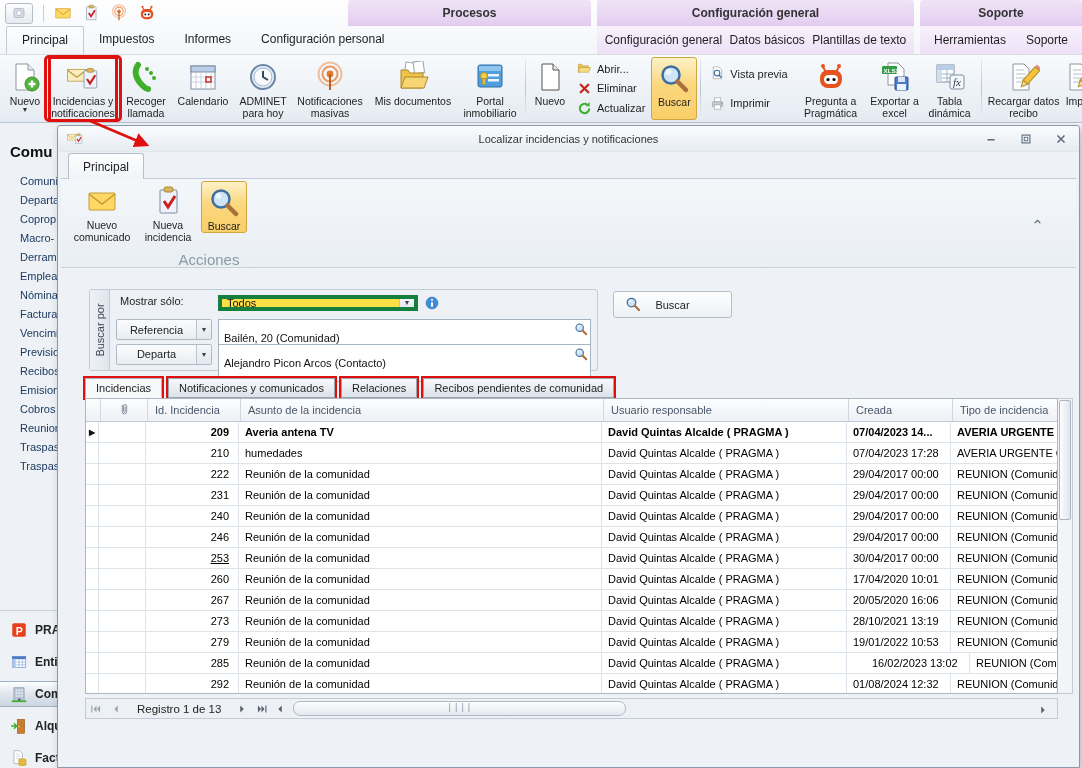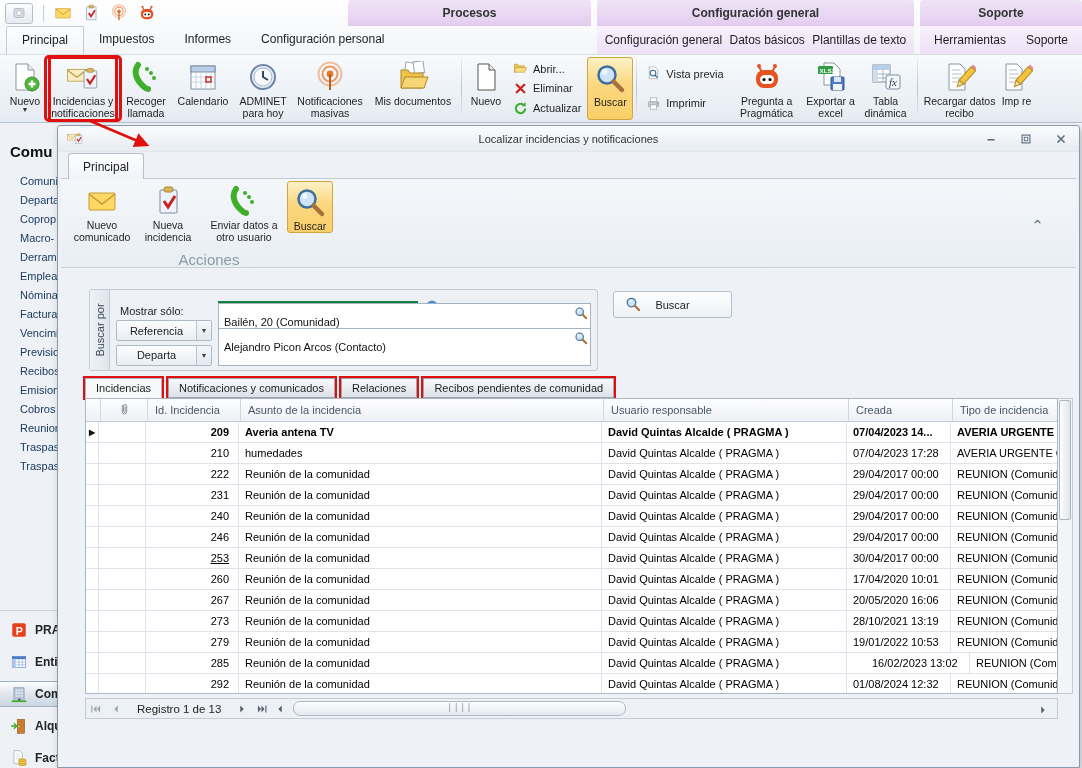--- a/index.html
+++ b/index.html
@@ -52,21 +52,21 @@
 #tbgroup{position:absolute;left:8px;top:2px;height:86px;display:flex;align-items:flex-start;padding-bottom:12px}
 #tbgroup .glabel{position:absolute;bottom:-1px;left:0;width:280px;text-align:center;font-size:15px;color:#8b98a8}
 #dlgchev{position:absolute;right:32px;top:36px}
 #dlgbody{position:absolute;left:0;top:143px;right:0;bottom:0;background:#eef1f5}
 
 
 #searchpanel{position:absolute;left:31px;top:20px;width:509px;height:82px;border:1px solid #c3cbd4;border-radius:3px;background:#edf1f5;display:flex}
 .vlabel{width:20px;flex:none;border-right:1px solid #c3cbd4;background:linear-gradient(90deg,#eef2f6,#dee5ec);position:relative;border-radius:2px 0 0 2px}
 .vlabel span{position:absolute;left:50%;top:50%;transform:translate(-50%,-50%) rotate(-90deg);font-size:11px;color:#3c4document;color:#3d4a58;white-space:nowrap}
 .sp-fields{flex:1;display:flex;flex-direction:column;justify-content:space-evenly;padding:2px 6px}
-.sp-row{display:flex;align-items:flex-end;height:22px;gap:6px}
+.sp-row{display:flex;align-items:flex-start;height:22px;gap:6px}
 .sp-label{width:96px;font-size:11px;color:#1e1e1e;padding-left:4px;flex:none}
 .lk-btn{width:96px;height:21px;flex:none;display:flex;align-items:stretch;border:1px solid #aeb9c6;border-radius:2px;background:linear-gradient(#fbfcfd,#e9edf2);overflow:hidden}
 .lk-btn .lab{flex:1;display:flex;align-items:center;justify-content:center;font-size:11px;color:#222}
 .dd{width:15px;flex:none;border-left:1px solid #b9c3ce;background:linear-gradient(#f4f7fa,#e3e9ef);display:flex;align-items:center;justify-content:center;font-size:7px;color:#444}
 .combo{width:200px;height:16px;flex:none;background:#fde047;border:4px solid #15803d;display:flex;align-items:stretch}
 .combo .val{flex:1;display:flex;align-items:center;padding-left:5px;font-size:11px;color:#111}
 .txt{position:relative;flex:1;height:38px}
 .txt input{width:100%;height:100%;border:1px solid #a6b4c2;font-family:"Liberation Sans",sans-serif;font-size:11px;padding:0 20px 0 5px;color:#111;background:#fff}
 .txt .mag{position:absolute;right:3px;top:3px}
 #buscarbtn{position:absolute;left:555px;top:22px;width:119px;height:27px;border:1px solid #b4bfca;border-radius:3px;background:linear-gradient(#fefefe,#edf1f5);display:flex;align-items:center;font-size:11px;color:#222}
@@ -255,20 +255,33 @@
               <rect width="10" height="12" fill="#fff" stroke="#9aa3ad"></rect>
             </g>
             <g transform="translate(16,1) rotate(-8)">
               <rect width="10" height="12" fill="#fdfdfd" stroke="#9aa3ad"></rect>
             </g>
             <path d="M4 27V9h7l2 3h13v15z" fill="#f0c24a" stroke="#ae8a28"></path>
             <path d="M4 27l4-11h23l-4 11z" fill="#f7d575" stroke="#ae8a28"></path>
           </svg>
         </span>
         <span class="lbl">Mis documentos</span>
+      </div>
+      <div class="bigbtn" style="width: 64px;">
+        <span class="ic">
+          <svg width="32" height="32" viewBox="0 0 32 32">
+            <rect x="4" y="4" width="24" height="22" rx="2" fill="#4f9fe0" stroke="#2f6ea6"></rect>
+            <rect x="5" y="5" width="22" height="5" fill="#8ec4ee"></rect>
+            <rect x="14" y="13" width="11" height="2.5" fill="#eef4fa"></rect>
+            <rect x="14" y="18" width="11" height="2.5" fill="#eef4fa"></rect>
+            <circle cx="10" cy="15" r="3.5" fill="#f4ce4e" stroke="#b59422"></circle>
+            <rect x="8.8" y="17.5" width="2.4" height="6" fill="#f4ce4e" stroke="#b59422"></rect>
+          </svg>
+        </span>
+        <span class="lbl">Portal inmobiliario</span>
       </div>
       <div class="rsep"></div>
       <div class="bigbtn" style="width: 42px;">
         <span class="ic">
           <svg width="32" height="32" viewBox="0 0 32 32">
             <path d="M8 3h11l6 6v20H8z" fill="#fff" stroke="#555"></path>
             <path d="M19 3v6h6" fill="#e8edf2" stroke="#555"></path>
           </svg>
         </span>
         <span class="lbl">Nuevo</span>
@@ -512,31 +525,20 @@
             </div>
             <div class="bigbtn" style="width: 66px;">
               <span class="ic">
                 <svg width="32" height="32" viewBox="0 0 32 32">
                   <rect x="8" y="5" width="17" height="23" rx="1" fill="#eef3fa" stroke="#7d8ca0"></rect>
                   <rect x="12" y="2" width="9" height="5" rx="2" fill="#d9b55c" stroke="#a98834"></rect>
                   <path d="M12 16l4 6 7-11" fill="none" stroke="#cc1f1f" stroke-width="3"></path>
                 </svg>
               </span>
               <span class="lbl">Nueva incidencia</span>
-            </div>
-            <div class="bigbtn" style="width: 86px;">
-              <span class="ic">
-                <svg width="32" height="32" viewBox="0 0 32 32">
-                  <path d="M8 4c-4 5-3 13 4 20 3 3 5 4 6 4" fill="none" stroke="#3fae2a" stroke-width="6" stroke-linecap="round"></path>
-                  <circle cx="17" cy="8" r="2" fill="#3fae2a"></circle>
-                  <circle cx="21" cy="12" r="2" fill="#3fae2a"></circle>
-                  <circle cx="24" cy="17" r="2" fill="#3fae2a"></circle>
-                </svg>
-              </span>
-              <span class="lbl">Enviar datos a otro usuario</span>
             </div>
             <div class="bigbtn sel" style="width: 46px;">
               <span class="ic">
                 <svg width="32" height="32" viewBox="0 0 32 32">
                   <circle cx="13" cy="13" r="8.5" fill="#cde3f7" stroke="#3e6f9e" stroke-width="2.5"></circle>
                   <circle cx="10.5" cy="10" r="3" fill="#eef6fd" opacity=".9"></circle>
                   <path d="M19.5 19.5L28 28" stroke="#a8703c" stroke-width="4.5" stroke-linecap="round"></path>
                 </svg>
               </span>
               <span class="lbl">Buscar</span>

